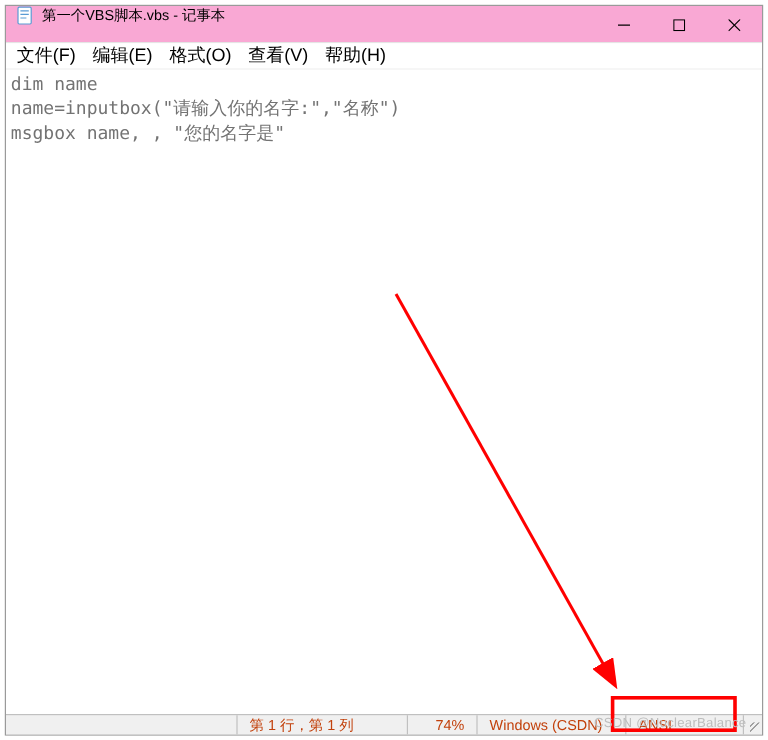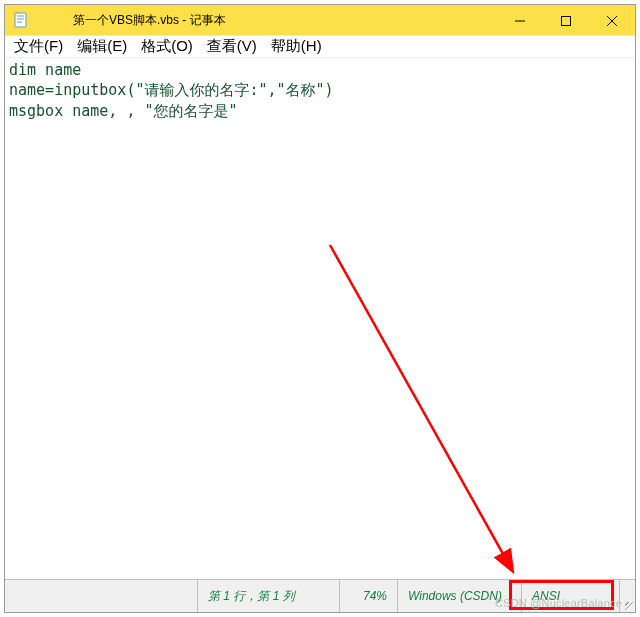--- a/index.html
+++ b/index.html
@@ -16,25 +16,23 @@
       left: 4px; top: 4px;
       width: 632px; height: 609px;
       border: 1px solid #9a9a9a;
       background: #fff;
       display: flex;
       flex-direction: column;
     }
     
     .titlebar {
       height: 31px;
-      background: #fde047;
-      display: flex;
-      align-items: center;
+      background: #f9a8d4;
+      display: flex;
       border-bottom: 1px solid #e5e5e5;
-      gap: 38px;
     }
     .titlebar-icon {
       width: 16px; height: 16px;
       margin: 0 6px 0 8px;
       display: inline-block;
     }
     .titlebar-icon svg { width: 16px; height: 16px; }
     .titlebar-title {
       font-size: 12px;
       color: #000;
@@ -60,35 +58,34 @@
     .menu-item {
       padding: 2px 7px;
       color: #000;
     }
     
     .editor {
       flex: 1 1 auto;
       padding: 2px 4px;
       font-size: 15px;
       font-family: "Microsoft YaHei", Consolas, monospace;
-      color: #14532d;
+      color: #737373;
       line-height: 1.35;
       white-space: pre;
       overflow: hidden;
       border-top: 1px solid #f0f0f0;
     }
     
     .statusbar {
-      height: 33px;
+      height: 17px;
       border-top: 1px solid #c0c0c0;
       background: #f0f0f0;
       display: flex;
       font-size: 12px;
-      color: #15803d;
-      font-style: italic;
+      color: #c2410c;
     }
     .status-cell {
       border-left: 1px solid #c0c0c0;
       display: flex;
       align-items: center;
       padding: 0 10px;
       white-space: nowrap;
     }
     .status-cell.first { border-left: none; flex: 1 1 auto; }
     .status-cell.pos { flex: 0 0 142px; }

